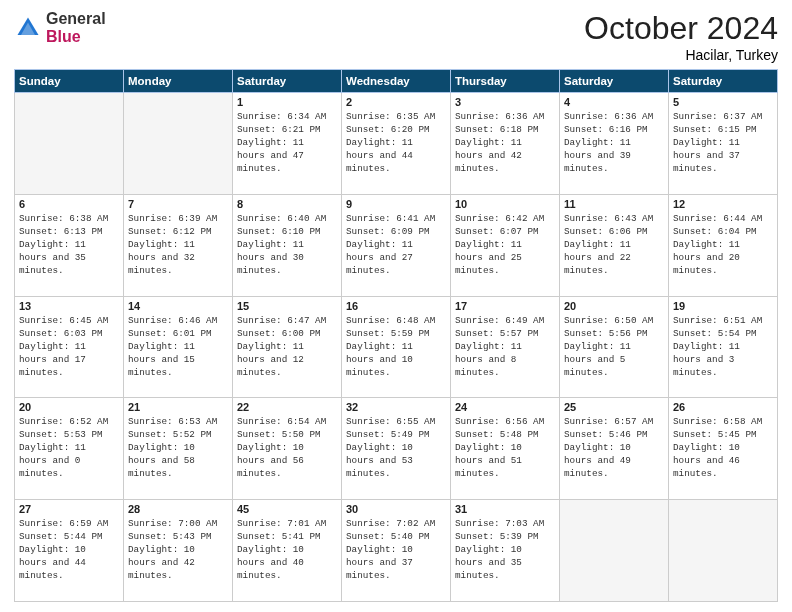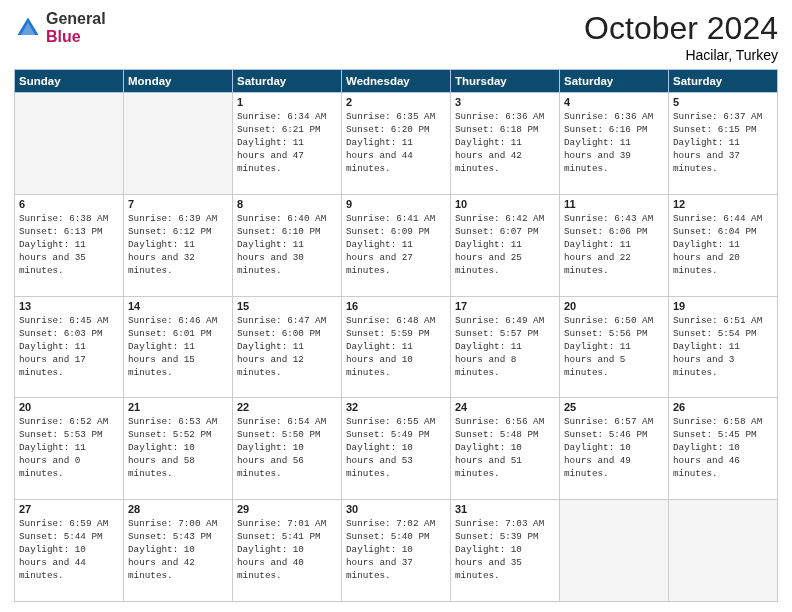--- a/index.html
+++ b/index.html
@@ -249,21 +249,21 @@
         <tr>
           <td>
             <div class="day-num">27</div>
             <div class="cell-text">Sunrise: 6:59 AM<br>Sunset: 5:44 PM<br>Daylight: 10 hours and 44 minutes.</div>
           </td>
           <td>
             <div class="day-num">28</div>
             <div class="cell-text">Sunrise: 7:00 AM<br>Sunset: 5:43 PM<br>Daylight: 10 hours and 42 minutes.</div>
           </td>
           <td>
-            <div class="day-num">29</div>
+            <div class="day-num">45</div>
             <div class="cell-text">Sunrise: 7:01 AM<br>Sunset: 5:41 PM<br>Daylight: 10 hours and 40 minutes.</div>
           </td>
           <td>
             <div class="day-num">30</div>
             <div class="cell-text">Sunrise: 7:02 AM<br>Sunset: 5:40 PM<br>Daylight: 10 hours and 37 minutes.</div>
           </td>
           <td>
             <div class="day-num">31</div>
             <div class="cell-text">Sunrise: 7:03 AM<br>Sunset: 5:39 PM<br>Daylight: 10 hours and 35 minutes.</div>
           </td>

